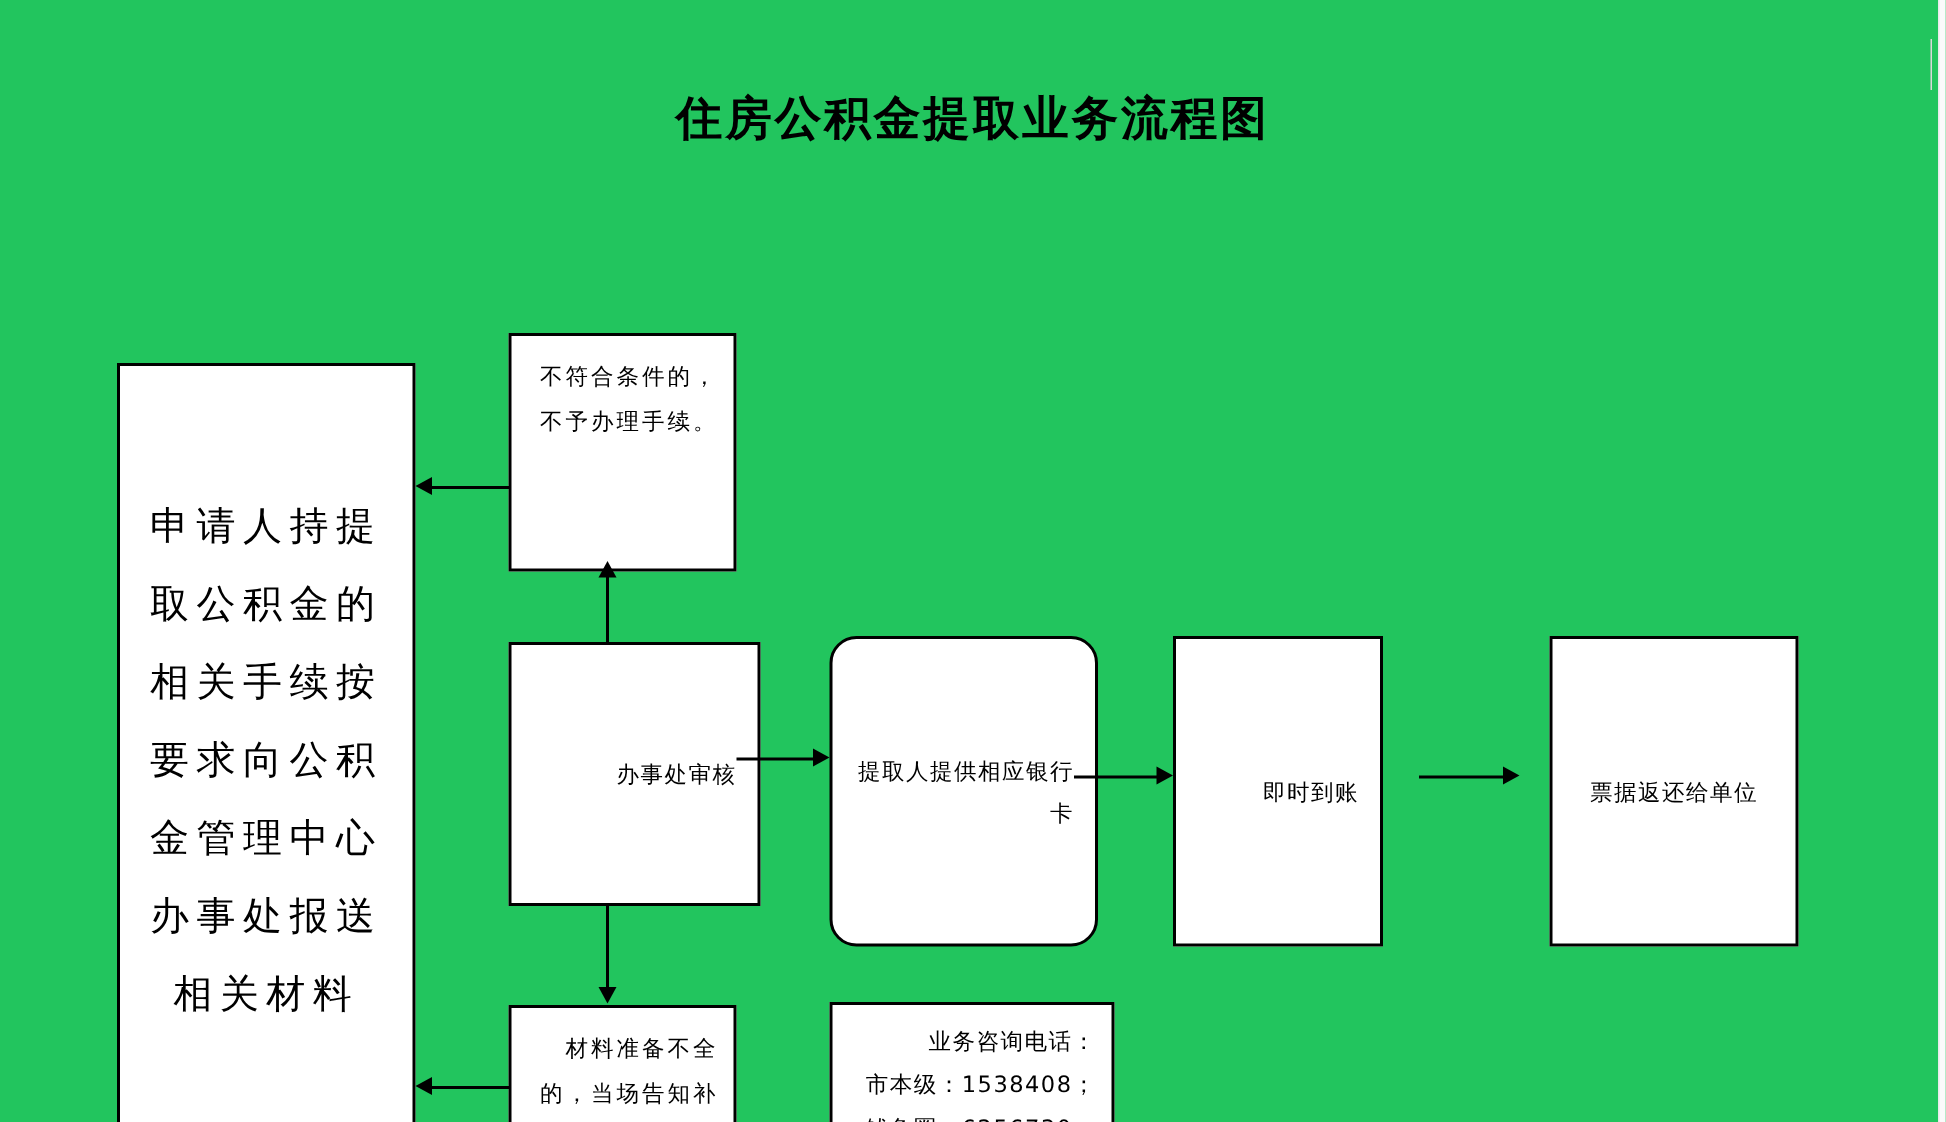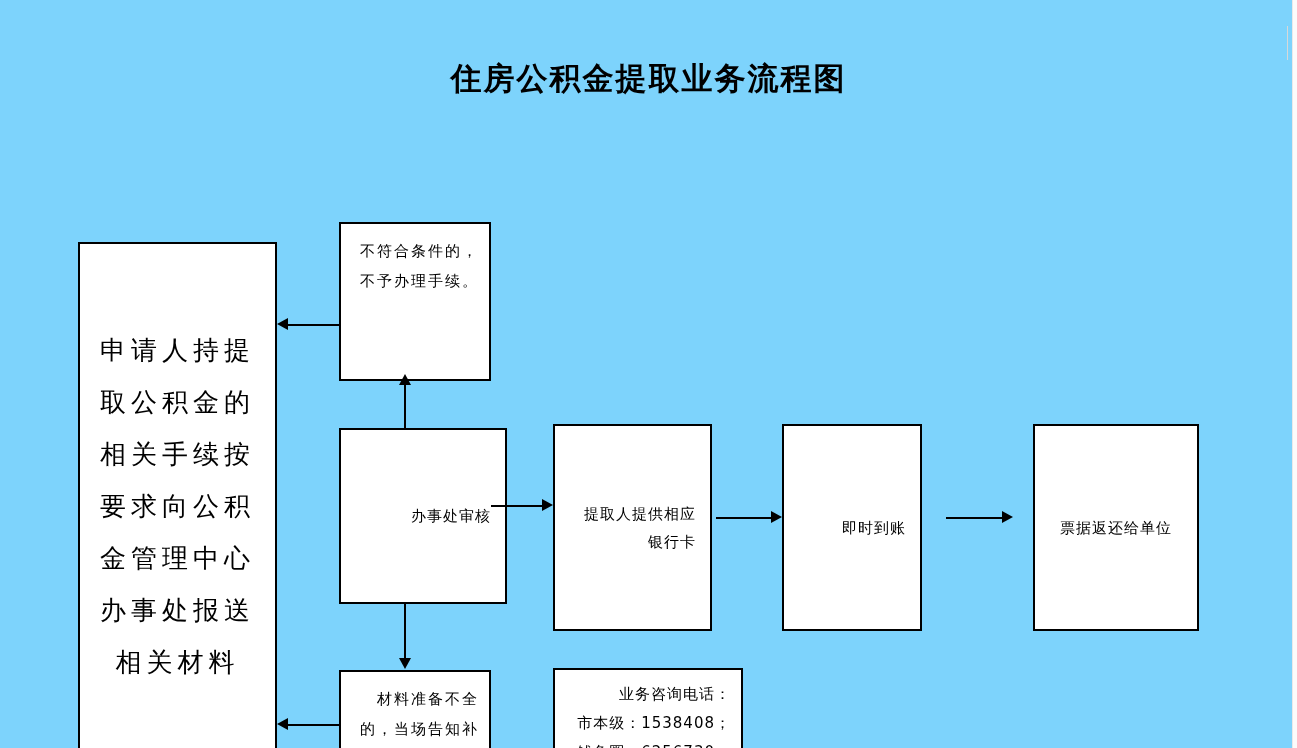--- a/index.html
+++ b/index.html
@@ -14,21 +14,21 @@
     overflow: hidden;
     font-family: "Liberation Sans", sans-serif;
   }
 
   
   #page {
     position: absolute;
     left: 0; top: 0;
     width: 1297px;
     height: 748px;
-    background: #7dd3fc;
+    background: #22c55e;
   }
   .page-edge-right {
     position: absolute;
     right: 0;
     top: 0;
     width: 4px;
     height: 748px;
     background: #fbfbfb;
     border-left: 1px solid #e9e9e9;
   }
@@ -166,21 +166,21 @@
   </div>
 
   <div class="box small" id="box-reject" style="left:339px; top:222px; width:152px; height:159px;">
     <div class="txt">不符合条件的，不予办理手续。</div>
   </div>
 
   <div class="box mid" id="box-review" style="left:339px; top:428px; width:168px; height:176px;padding-left:18px;">
     <div class="txt">办事处审核</div>
   </div>
 
-  <div class="box mid" id="box-bankcard" style="left:553px; top:424px; width:159px; height:207px;">
+  <div class="box mid" id="box-bankcard" style="left:553px; top:424px; width:179px; height:207px;border-radius:18px;">
     <div class="txt">提取人提供相应银行卡</div>
   </div>
 
   <div class="box mid" id="box-instant" style="left:782px; top:424px; width:140px; height:207px;">
     <div class="txt">即时到账</div>
   </div>
 
   <div class="box mid center" id="box-receipt" style="left:1013px; top:424px; width:166px; height:207px;margin-left:20px;">
     <div class="txt">票据返还给单位</div>
   </div>

